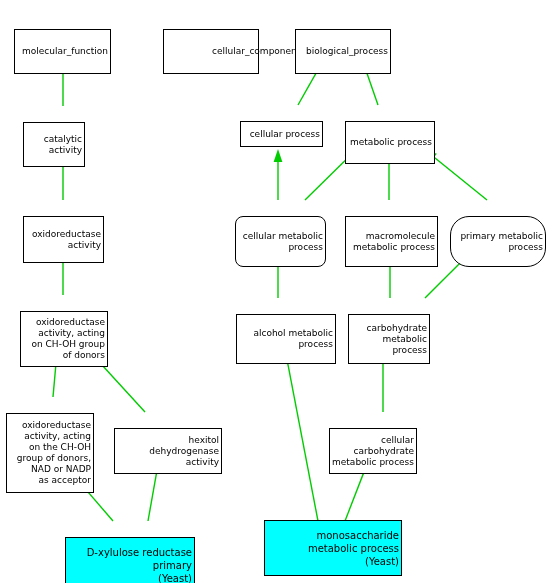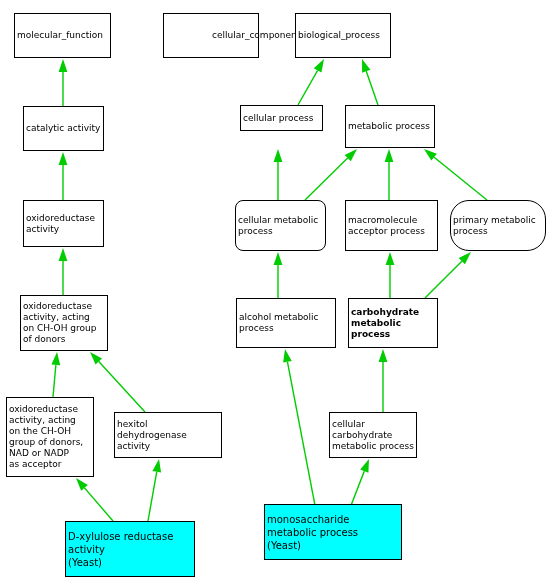--- a/index.html
+++ b/index.html
@@ -24,27 +24,28 @@
     pointer-events: none;
   }
   .node {
     position: absolute;
     box-sizing: border-box;
     border: 1px solid #000000;
     background: #ffffff;
     display: flex;
     align-items: center;
     justify-content: center;
-    text-align: left;
+    text-align: right;
     color: #000000;
     font-size: 9px;
     line-height: 11px;
     letter-spacing: 0px;
     padding: 1px 2px;
     z-index: 2;
+    margin-top: 16px;
   }
   .node.highlight {
     background: #00ffff;
     font-size: 10px;
     line-height: 13px;
   }
   .node .label {
     display: block;
     width: 100%;
     white-space: pre-line;
@@ -135,56 +136,56 @@
   <div id="node-layer">
       <div class="node" style="left: 14px; top: 13px; width: 97px; height: 45px;">
         <span class="label">molecular_function</span>
       </div>
       <div class="node" style="left: 163px; top: 13px; width: 96px; height: 45px; padding-left: 48px;">
         <span class="label">cellular_component</span>
       </div>
       <div class="node" style="left: 295px; top: 13px; width: 96px; height: 45px;">
         <span class="label">biological_process</span>
       </div>
-      <div class="node" style="left: 23px; top: 106px; width: 81px; height: 45px;">
+      <div class="node" style="left: 23px; top: 106px; width: 62px; height: 45px;">
         <span class="label">catalytic activity</span>
       </div>
       <div class="node" style="left: 240px; top: 105px; width: 83px; height: 26px;">
         <span class="label">cellular process</span>
       </div>
       <div class="node" style="left: 345px; top: 105px; width: 90px; height: 43px;">
         <span class="label">metabolic process</span>
       </div>
       <div class="node" style="left: 23px; top: 200px; width: 81px; height: 47px;">
         <span class="label">oxidoreductase
 activity</span>
       </div>
       <div class="node" style="left: 235px; top: 200px; width: 91px; height: 51px; border-radius: 8px;">
         <span class="label">cellular metabolic
 process</span>
       </div>
       <div class="node" style="left: 345px; top: 200px; width: 93px; height: 51px;">
         <span class="label">macromolecule
-acceptor process</span>
+metabolic process</span>
       </div>
       <div class="node" style="left: 450px; top: 200px; width: 96px; height: 51px; border-radius: 19px;">
         <span class="label">primary metabolic
 process</span>
       </div>
       <div class="node" style="left: 20px; top: 295px; width: 88px; height: 56px;">
         <span class="label">oxidoreductase
 activity, acting
 on CH-OH group
 of donors</span>
       </div>
       <div class="node" style="left: 236px; top: 298px; width: 100px; height: 50px;">
         <span class="label">alcohol metabolic
 process</span>
       </div>
-      <div class="node" style="left: 348px; top: 298px; width: 90px; height: 50px; font-weight: bold;">
+      <div class="node" style="left: 348px; top: 298px; width: 82px; height: 50px;">
         <span class="label">carbohydrate
 metabolic process</span>
       </div>
       <div class="node" style="left: 6px; top: 397px; width: 88px; height: 80px;">
         <span class="label">oxidoreductase
 activity, acting
 on the CH-OH
 group of donors,
 NAD or NADP
 as acceptor</span>
@@ -192,21 +193,21 @@
       <div class="node" style="left: 114px; top: 412px; width: 108px; height: 46px;">
         <span class="label">hexitol dehydrogenase
 activity</span>
       </div>
       <div class="node" style="left: 329px; top: 412px; width: 88px; height: 46px;">
         <span class="label">cellular carbohydrate
 metabolic process</span>
       </div>
       <div class="node highlight" style="left: 65px; top: 521px; width: 130px; height: 56px;">
         <span class="label">D-xylulose reductase
-activity
+primary
 (Yeast)</span>
       </div>
       <div class="node highlight" style="left: 264px; top: 504px; width: 138px; height: 56px;">
         <span class="label">monosaccharide
 metabolic process
 (Yeast)</span>
       </div>
     </div>
 </div>
 

